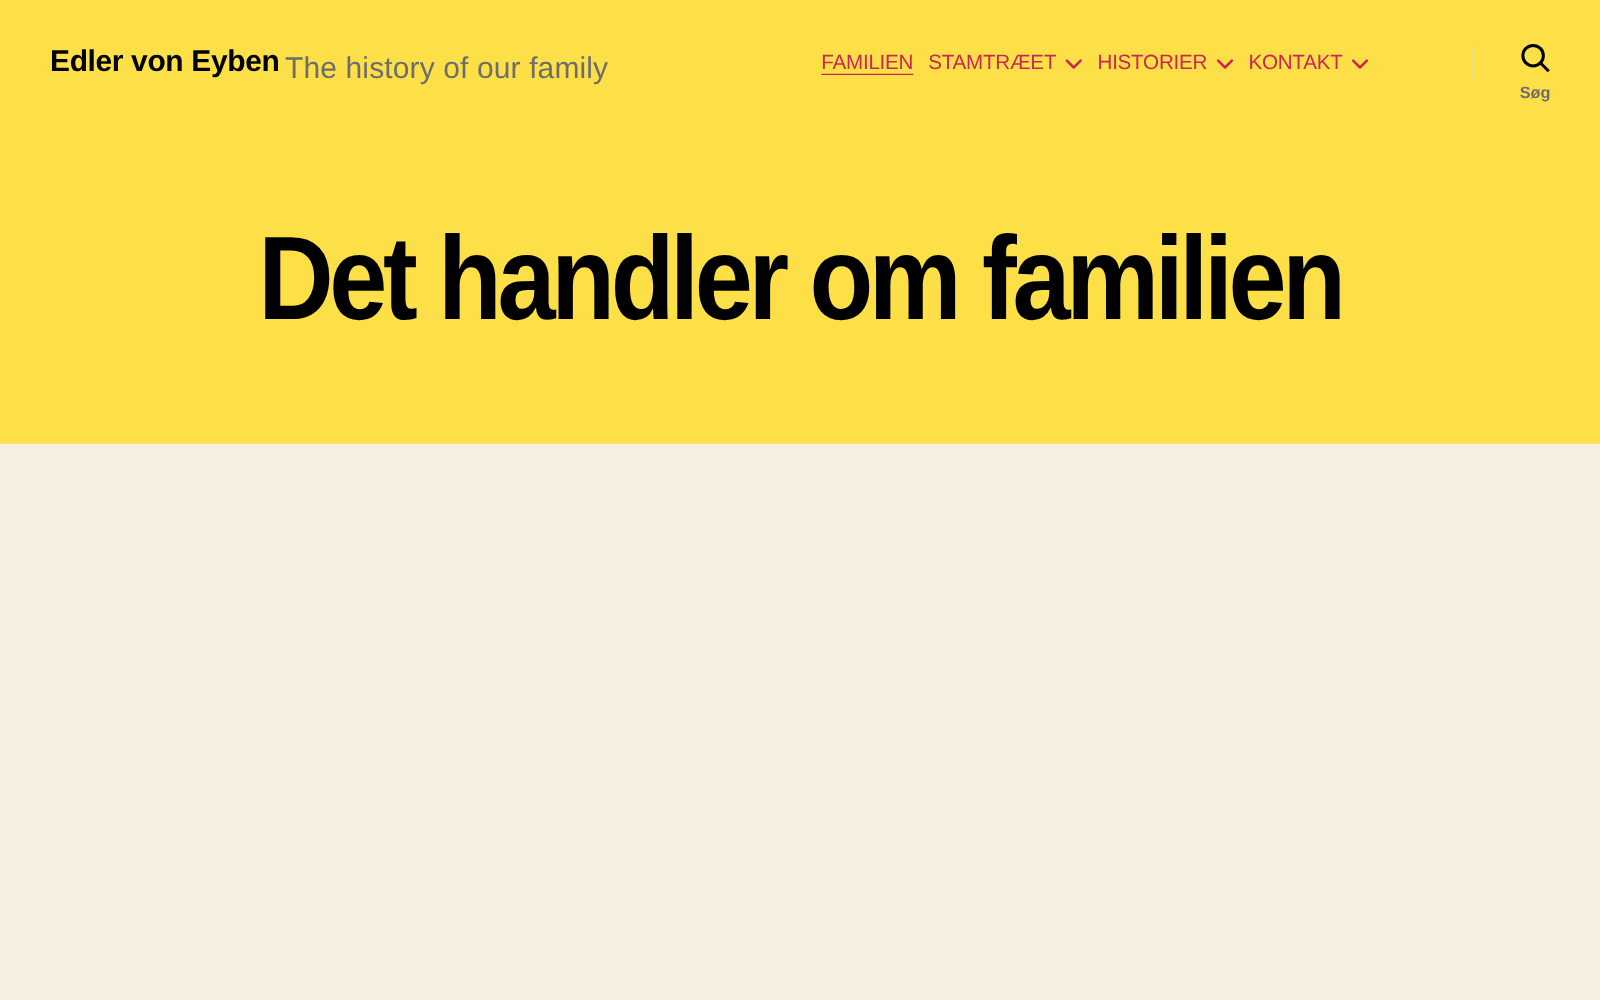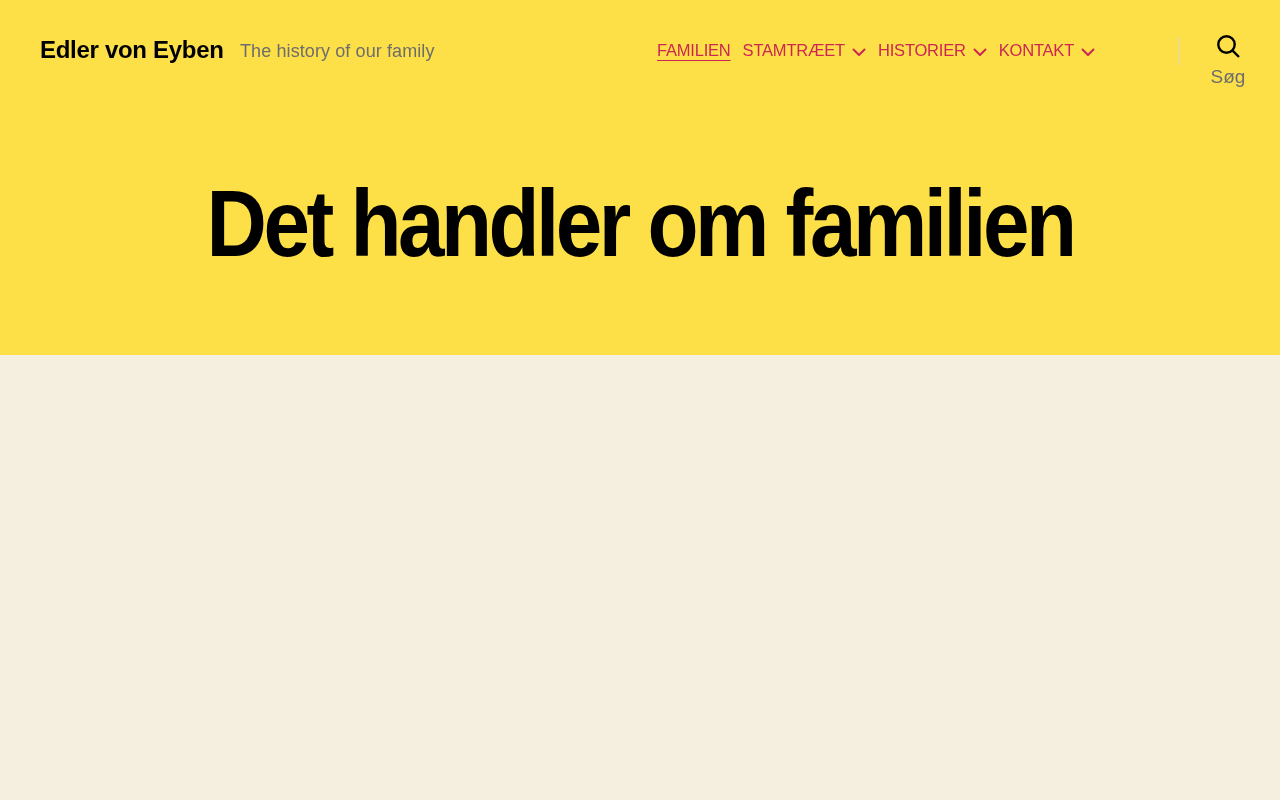--- a/index.html
+++ b/index.html
@@ -15,22 +15,22 @@
   body{font-family:"Liberation Sans",sans-serif;background:#ffffff;}
   .page{position:relative;width:1280px;height:800px;overflow:hidden;background:#fde047;}
 
   
   .site-title{
     position:absolute;left:40px;top:36px;
     font-size:24px;font-weight:bold;color:var(--ink);
     letter-spacing:-0.3px;text-decoration:none;cursor:pointer;
   }
   .site-tagline{
-    position:absolute;left:240px;top:41px;
-    font-size:18px;color:var(--muted);letter-spacing:0.1px;
+    position:absolute;left:228px;top:41px;
+    font-size:24px;color:var(--muted);letter-spacing:0.1px;
   }
   .main-nav{
     position:absolute;left:657px;top:40px;
     display:flex;align-items:center;gap:12px;list-style:none;
   }
   .nav-item{
     display:flex;align-items:center;gap:7px;
     font-size:16.5px;font-weight:500;letter-spacing:-0.2px;
     color:var(--accent);text-transform:uppercase;cursor:pointer;white-space:nowrap;
   }
@@ -38,21 +38,21 @@
   .nav-item.current .nav-label{text-decoration:underline;text-underline-offset:4px;text-decoration-thickness:1px;}
   .chev{display:inline-block;margin-top:2px;}
   .nav-divider{
     position:absolute;left:1178px;top:37px;width:1px;height:28px;background:var(--hairline);
   }
   .search-toggle{
     position:absolute;left:1203px;top:33px;width:50px;
     display:flex;flex-direction:column;align-items:center;gap:3px;
     background:none;border:none;cursor:pointer;
   }
-  .search-toggle .search-label{font-size:19px;color:var(--muted);font-family:"Liberation Sans",sans-serif;}
+  .search-toggle .search-label{font-size:13px;color:var(--muted);font-family:"Liberation Sans",sans-serif;font-weight:bold;}
 
   
   .hero-title{
     position:absolute;left:0;top:176px;width:1280px;
     text-align:center;color:var(--ink);
     font-size:95px;line-height:1;font-weight:bold;
     letter-spacing:-0.042em;
     transform:scaleX(0.88);transform-origin:50% 50%;
     white-space:nowrap;
   }

